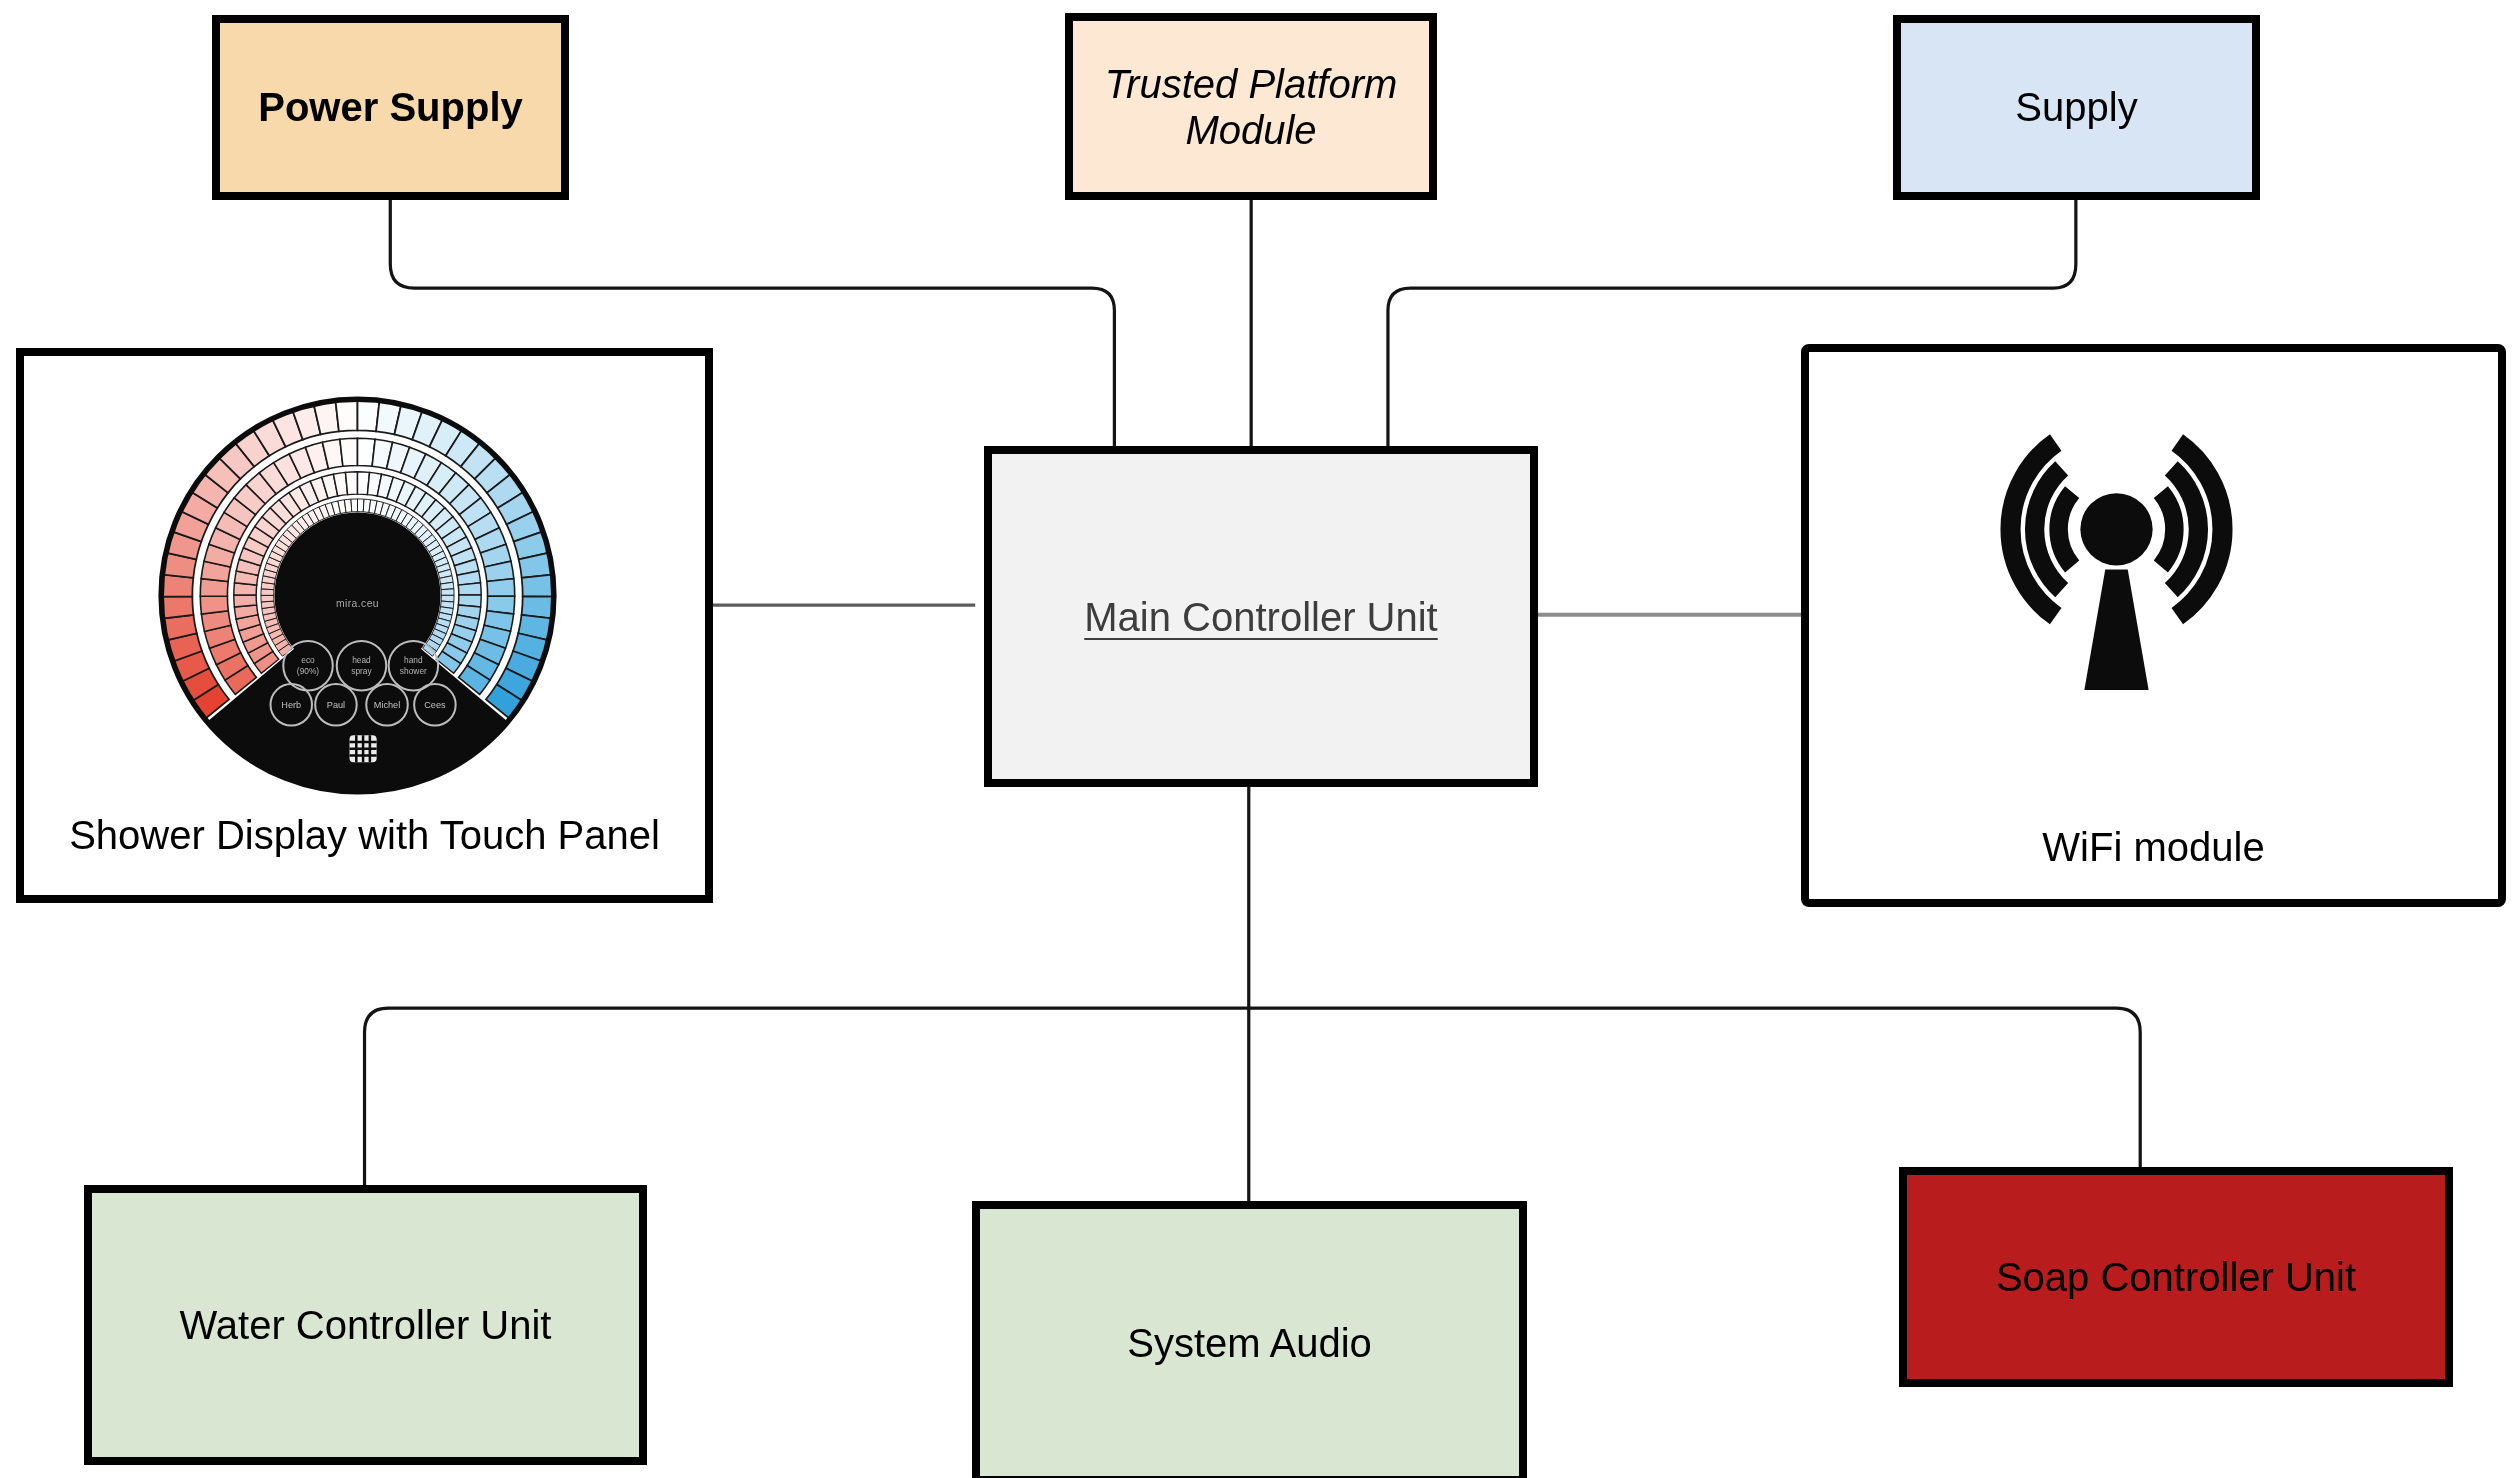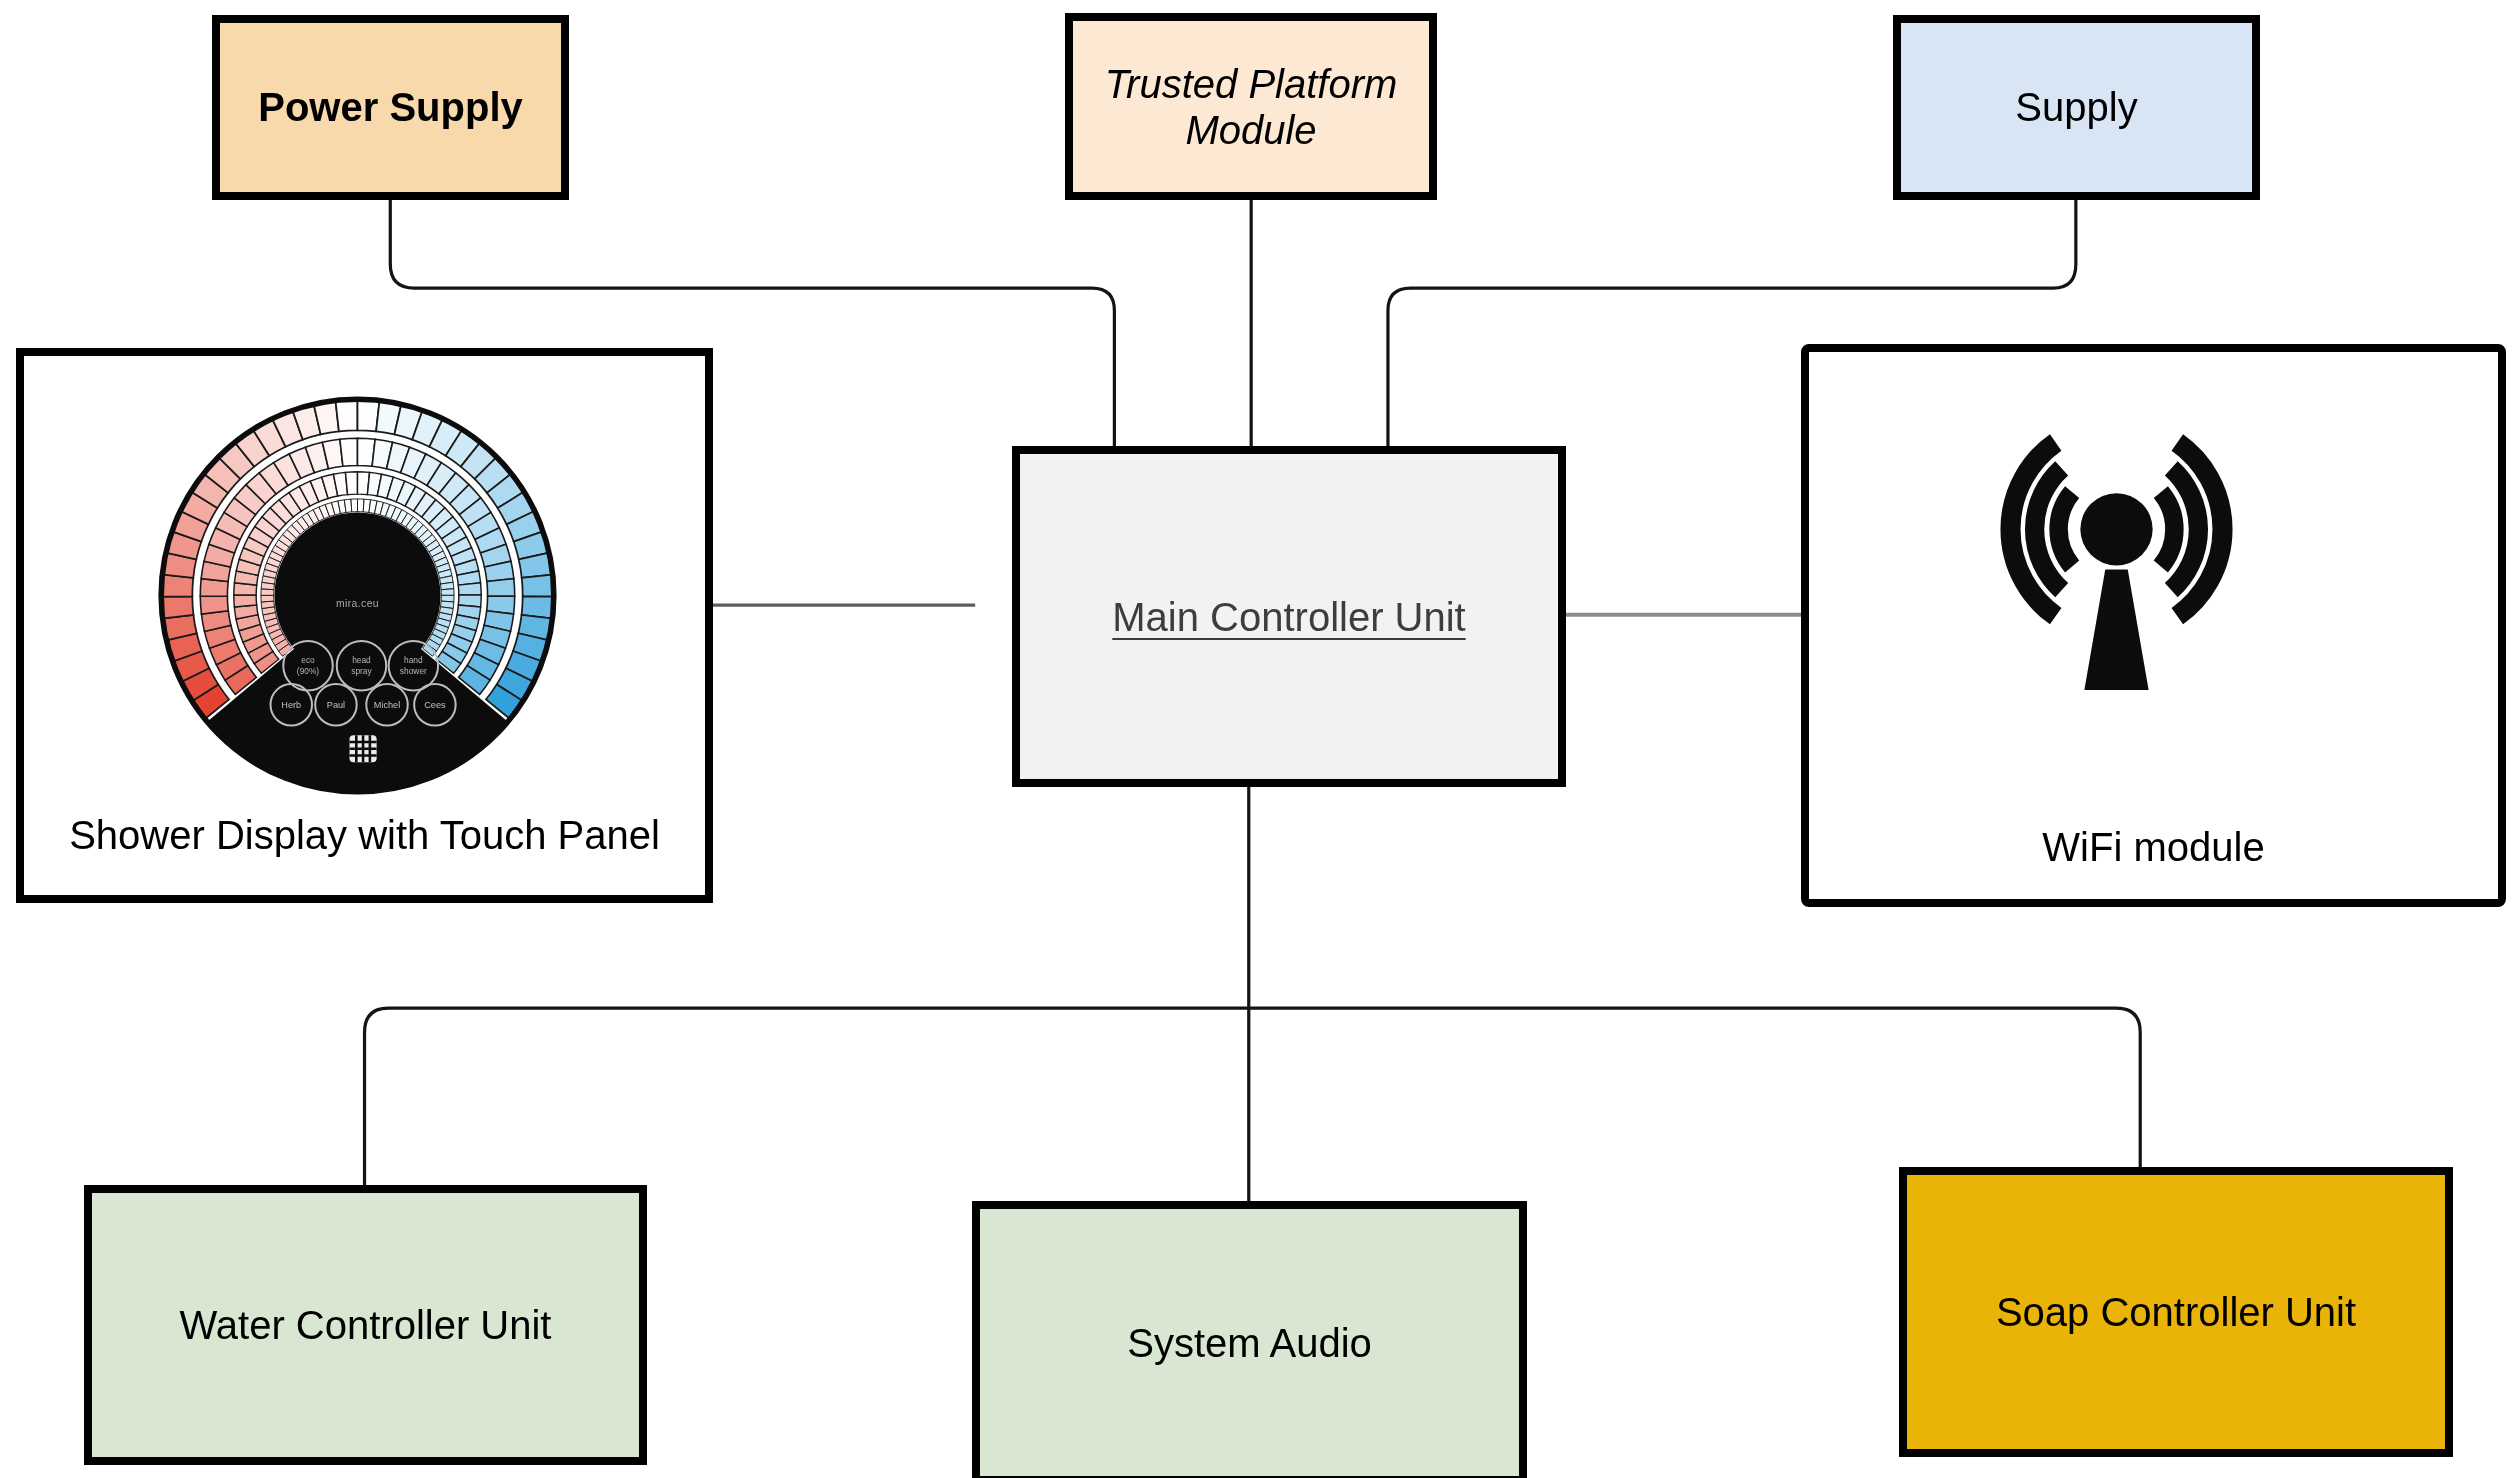--- a/index.html
+++ b/index.html
@@ -281,21 +281,21 @@
       </g>
 
       <g>
         <rect x="240" y="425" width="34" height="34" rx="5" fill="#ececec"></rect>
         <path d="M248.5 425 V459 M257 425 V459 M265.5 425 V459 M240 433.5 H274 M240 442 H274 M240 450.5 H274" stroke="#0c0c0c" stroke-width="3.2" fill="none"></path>
       </g>
     </svg>
     <span class="caption" style="bottom:37px;">Shower Display with Touch Panel</span>
   </div>
 
-  <div class="node" style="left: 1012px; top: 446px; width: 554px; height: 341px; background-color: rgb(242, 242, 242);">
+  <div class="node" style="left: 984px; top: 446px; width: 554px; height: 341px; background-color: rgb(242, 242, 242);">
     <span class="label mcu-label">Main Controller Unit</span>
   </div>
 
   <div class="node imgbox" style="left: 1801px; top: 344px; width: 705px; height: 563px; background-color: rgb(255, 255, 255); border-radius: 8px;">
 
     <svg viewBox="-150 -133 300 340" style="position:absolute;left:187px;top:70px;width:241px;height:274px;">
       <circle cx="0" cy="0" r="45" fill="#0c0c0c"></circle>
       <path d="M -14 50 L 14 50 L 40 200 L -40 200 Z" fill="#0c0c0c"></path>
       <g fill="none" stroke="#0c0c0c">
         <path d="M -55.2 -46.3 A 72 72 0 0 0 -55.2 46.3" stroke-width="23"></path>
@@ -310,18 +310,18 @@
   </div>
 
   <div class="node" style="left: 84px; top: 1185px; width: 563px; height: 280px; background-color: rgb(216, 230, 210);">
     <span class="label">Water Controller Unit</span>
   </div>
 
   <div class="node" style="left: 972px; top: 1201px; width: 555px; height: 283px; background-color: rgb(216, 230, 210);">
     <span class="label">System Audio</span>
   </div>
 
-  <div class="node" style="left: 1899px; top: 1167px; width: 554px; height: 290px; background-color: #eab308;">
+  <div class="node" style="left: 1899px; top: 1167px; width: 554px; height: 220px; background-color: #b91c1c;">
     <span class="label">Soap Controller Unit</span>
   </div>
 
 </div>
 
 
 </body></html>

